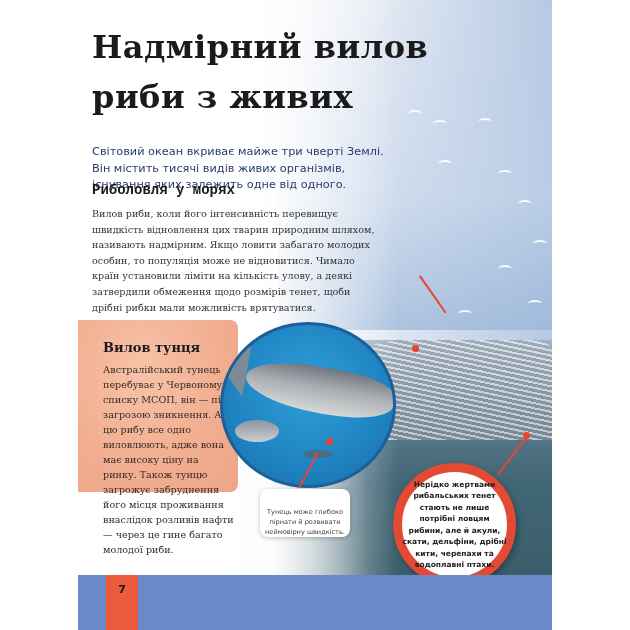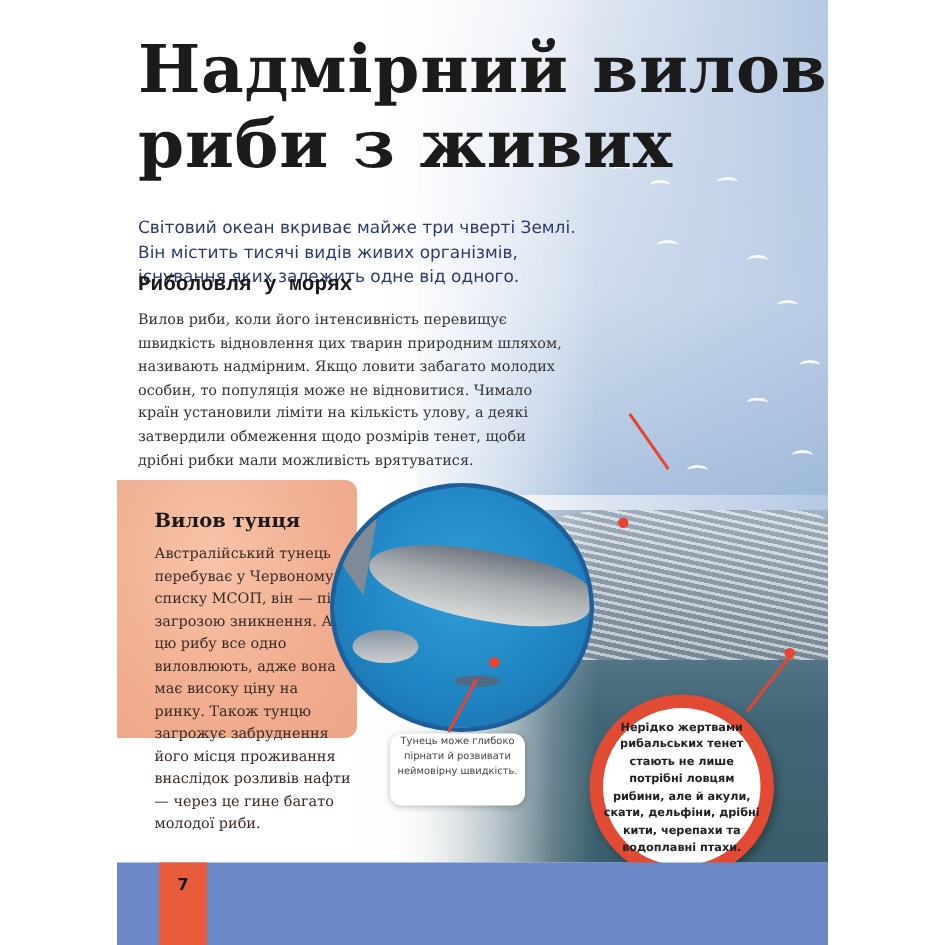--- a/index.html
+++ b/index.html
@@ -15,21 +15,21 @@
   .flock { position:absolute; left:240px; top:340px; width:234px; height:100px;
     background:
       repeating-linear-gradient(12deg, rgba(255,255,255,0.55) 0 2px, rgba(80,90,100,0.25) 2px 5px),
       linear-gradient(180deg, #b9c6d2, #8c9aa7);
     border-radius: 40% 10% 0 0 / 50% 10% 0 0; opacity:0.9; }
   .sea-fade { position:absolute; left:150px; top:330px; width:140px; height:250px;
     background: linear-gradient(90deg, rgba(255,255,255,1) 0%, rgba(255,255,255,0) 100%); }
   .bird { position:absolute; width:14px; height:5px; border-top:2px solid rgba(255,255,255,0.9); border-radius:50% 50% 0 0; }
 
   .title { position:absolute; left:14px; top:22px; margin:0; font-family:"DejaVu Serif", serif; font-weight:bold;
-    font-size:44px; line-height:50px; color:#1b1b1b; letter-spacing:0.5px; }
+    font-size:32px; line-height:50px; color:#1b1b1b; letter-spacing:0.5px; }
   .intro { position:absolute; left:14px; top:144px; width:300px; font-family:"DejaVu Sans", sans-serif;
     font-size:11.3px; line-height:16.5px; color:#2a3a6e; }
   .h2 { position:absolute; left:14px; top:182px; margin:0; font-family:Liberation Mono, monospace; font-weight:bold;
     font-size:14px; color:#1a1a1a; }
   .body-text { position:absolute; left:14px; top:206px; width:290px; font-family:"DejaVu Serif", serif;
     font-size:9.6px; line-height:15.6px; color:#333; }
 
   .tuna-box { position:absolute; left:0; top:320px; width:160px; height:172px; border-radius:0 8px 8px 0;
     background: radial-gradient(ellipse at 40% 30%, #f7c3a9 0%, #f1ad8f 60%, #eda587 100%); }
   .tuna-box h3 { position:absolute; left:25px; top:20px; margin:0; font-family:"DejaVu Serif", serif; font-weight:bold;
@@ -50,21 +50,21 @@
   .dot { position:absolute; width:7px; height:7px; border-radius:50%; background:#e8442f; }
   .line { position:absolute; height:1.5px; background:#e8442f; transform-origin:0 50%; }
 
   .bubble { position:absolute; border-radius:50%; background:#ffffff; border:9px solid #e24a33;
     box-shadow: 2px 3px 6px rgba(0,0,0,0.3); display:flex; align-items:center; justify-content:center; text-align:center;
     font-family:"DejaVu Sans", sans-serif; font-weight:bold; color:#222; }
   .bubble1 { left:290px; top:195px; width:86px; height:86px; font-size:7.5px; line-height:11px; }
   .bubble2 { left:315px; top:463px; width:105px; height:105px; font-size:7.5px; line-height:11.5px; }
   .note { position:absolute; left:182px; top:489px; width:90px; height:48px; border-radius:8px; background:#ffffff;
     box-shadow: 0 1px 4px rgba(0,0,0,0.25); font-family:"DejaVu Sans", sans-serif; font-size:6.6px; line-height:10px;
-    color:#444; display:flex; align-items:flex-start; justify-content:center; text-align:center; }
+    color:#444; display:flex; align-items:flex-end; justify-content:center; text-align:center; }
 
   .footer { position:absolute; left:0; top:575px; width:474px; height:55px; background:#6b89c6; }
   .page-num-tab { position:absolute; left:28px; top:575px; width:32px; height:55px; background:#e85c3c; }
   .page-num { position:absolute; left:0; top:8px; width:32px; text-align:center; font-family:"DejaVu Sans", sans-serif;
     font-weight:bold; font-size:11px; color:#1a1a1a; }
 </style>
 </head>
 <body>
 
 <div class="page">

